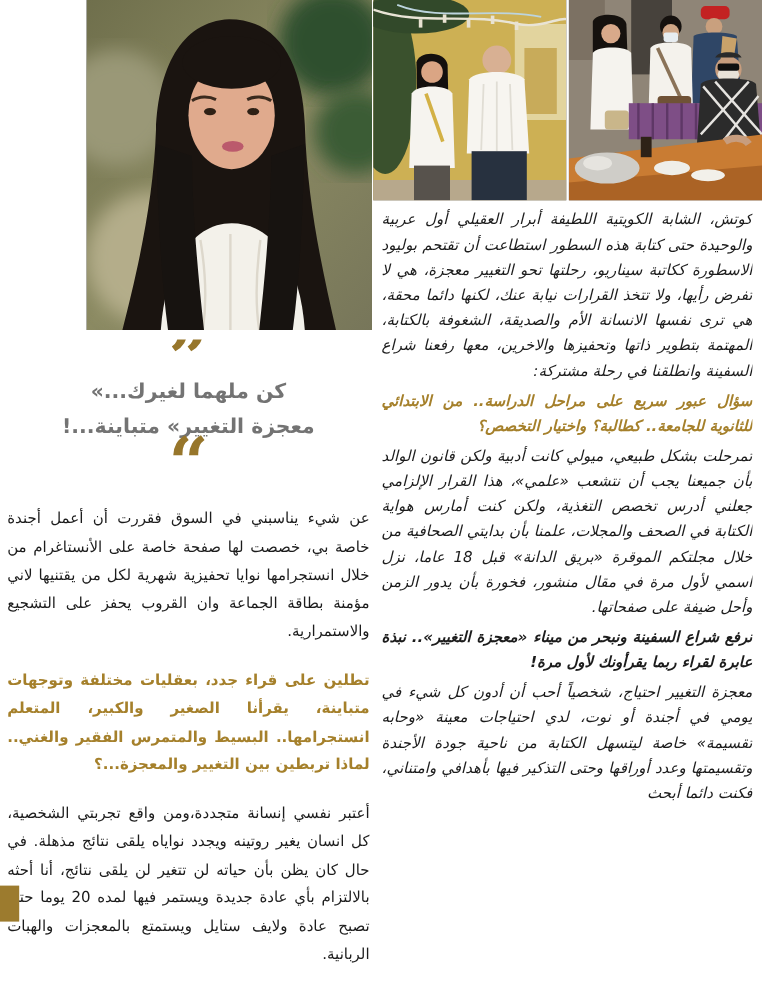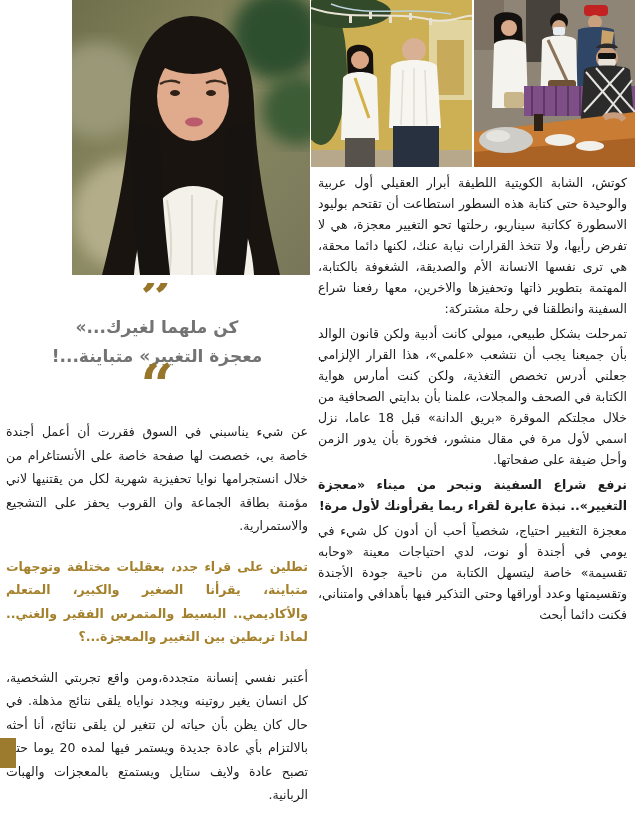--- a/index.html
+++ b/index.html
@@ -10,21 +10,21 @@
   }
   .photo{position:absolute;overflow:hidden;background:#888;}
   #photo-portrait{left:72px;top:0;width:238px;height:275px;}
   #photo-outdoor{left:311px;top:0;width:161px;height:167px;}
   #photo-table{left:474px;top:0;width:161px;height:167px;}
   .photo svg{display:block;width:100%;height:100%;}
 
   
   .col-right{
     position:absolute;left:318px;top:172px;width:309px;height:648px;
-    overflow:hidden;direction:rtl;
+    overflow:hidden;direction:rtl;font-style:italic;
   }
   .col-right p{
     margin:0 0 4px 0;
     font-size:12.5px;line-height:21px;
     text-align:justify;text-align-last:right;
     color:#1c1c1c;
   }
   
   .col-left{
     position:absolute;left:6px;top:283px;width:302px;height:540px;
@@ -173,32 +173,33 @@
     <ellipse cx="24" cy="136" rx="12" ry="6" fill="#e6e4df"></ellipse>
     <ellipse cx="86" cy="140" rx="15" ry="6" fill="#efeee8"></ellipse>
     <ellipse cx="116" cy="146" rx="14" ry="5" fill="#f2f0ea"></ellipse>
     <rect x="60" y="114" width="9" height="17" fill="#2e2217"></rect>
     <path d="M130,118 C136,114 146,114 150,120" stroke="#c79d7e" stroke-width="6" fill="none"></path>
   </svg>
 </div>
 
 <div class="col-right">
   <p class="body">كوتش، الشابة الكويتية اللطيفة أبرار العقيلي أول عربية والوحيدة حتى كتابة هذه السطور استطاعت أن تقتحم بوليود الاسطورة ككاتبة سيناريو، رحلتها تحو التغيير معجزة، هي لا تفرض رأيها، ولا تتخذ القرارات نيابة عنك، لكنها دائما محقة، هي ترى نفسها الانسانة الأم والصديقة، الشغوفة بالكتابة، المهتمة بتطوير ذاتها وتحفيزها والاخرين، معها رفعنا شراع السفينة وانطلقنا في رحلة مشتركة:</p>
+  <p class="q-gold">سؤال عبور سريع على مراحل الدراسة.. من الابتدائي للثانوية للجامعة.. كطالبة؟ واختيار التخصص؟</p>
   <p class="body">تمرحلت بشكل طبيعي، ميولي كانت أدبية ولكن قانون الوالد بأن جميعنا يجب أن نتشعب «علمي»، هذا القرار الإلزامي جعلني أدرس تخصص التغذية، ولكن كنت أمارس هواية الكتابة في الصحف والمجلات، علمنا بأن بدايتي الصحافية من خلال مجلتكم الموقرة «بريق الدانة» قبل 18 عاما، نزل اسمي لأول مرة في مقال منشور، فخورة بأن يدور الزمن وأحل ضيفة على صفحاتها.</p>
   <p class="q-bold">نرفع شراع السفينة ونبحر من ميناء «معجزة التغيير».. نبذة عابرة لقراء ربما يقرأونك لأول مرة!</p>
   <p class="body">معجزة التغيير احتياج، شخصياً أحب أن أدون كل شيء في يومي في أجندة أو نوت، لدي احتياجات معينة «وحابه تقسيمة» خاصة ليتسهل الكتابة من ناحية جودة الأجندة وتقسيمتها وعدد أوراقها وحتى التذكير فيها بأهدافي وامتناني، فكنت دائما أبحث</p>
 </div>
 
 <div class="col-left">
   <div class="pull-quote">
     <span class="quote-mark open">”</span>
     <span class="pq-text">
       <span class="pq-line">كن ملهما لغيرك...»</span>
       <span class="pq-line">معجزة التغيير» متباينة...!</span>
     </span>
     <span class="quote-mark close">“</span>
   </div>
   <p class="body">عن شيء يناسبني في السوق فقررت أن أعمل أجندة خاصة بي، خصصت لها صفحة خاصة على الأنستاغرام من خلال انستجرامها نوايا تحفيزية شهرية لكل من يقتنيها لاني مؤمنة بطاقة الجماعة وان القروب يحفز على التشجيع والاستمرارية.</p>
-  <p class="q-gold">تطلين على قراء جدد، بعقليات مختلفة وتوجهات متباينة، يقرأنا الصغير والكبير، المتعلم والأكاديمي.. البسيط والمتمرس الفقير والغني.. لماذا تربطين بين التغيير والمعجزة...؟</p>
+  <p class="q-gold">تطلين على قراء جدد، بعقليات مختلفة وتوجهات متباينة، يقرأنا الصغير والكبير، المتعلم انستجرامها.. البسيط والمتمرس الفقير والغني.. لماذا تربطين بين التغيير والمعجزة...؟</p>
   <p class="body">أعتبر نفسي إنسانة متجددة،ومن واقع تجربتي الشخصية، كل انسان يغير روتينه ويجدد نواياه يلقى نتائج مذهلة. في حال كان يظن بأن حياته لن تتغير لن يلقى نتائج، أنا أحثه بالالتزام بأي عادة جديدة ويستمر فيها لمده 20 يوما حتى تصبح عادة ولايف ستايل ويستمتع بالمعجزات والهبات الربانية.</p>
 </div>
 
 <div class="gold-block"></div>
 
 </body></html>

